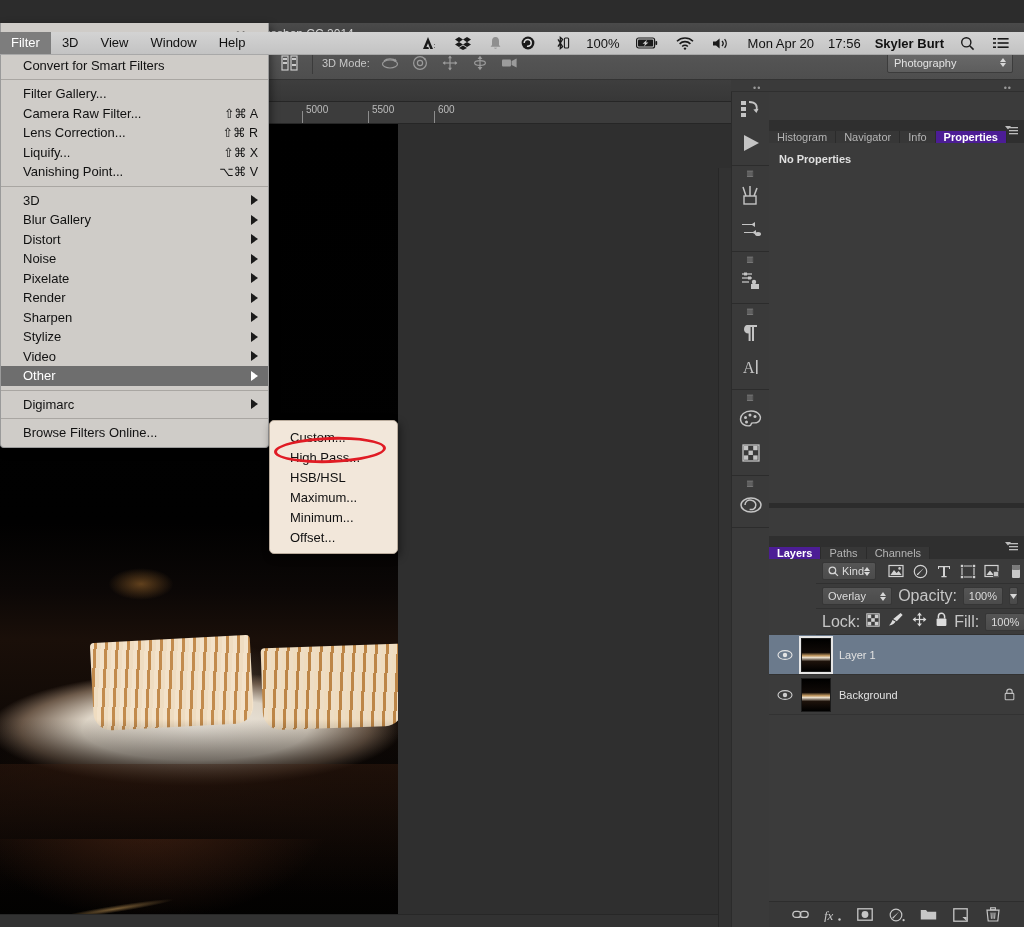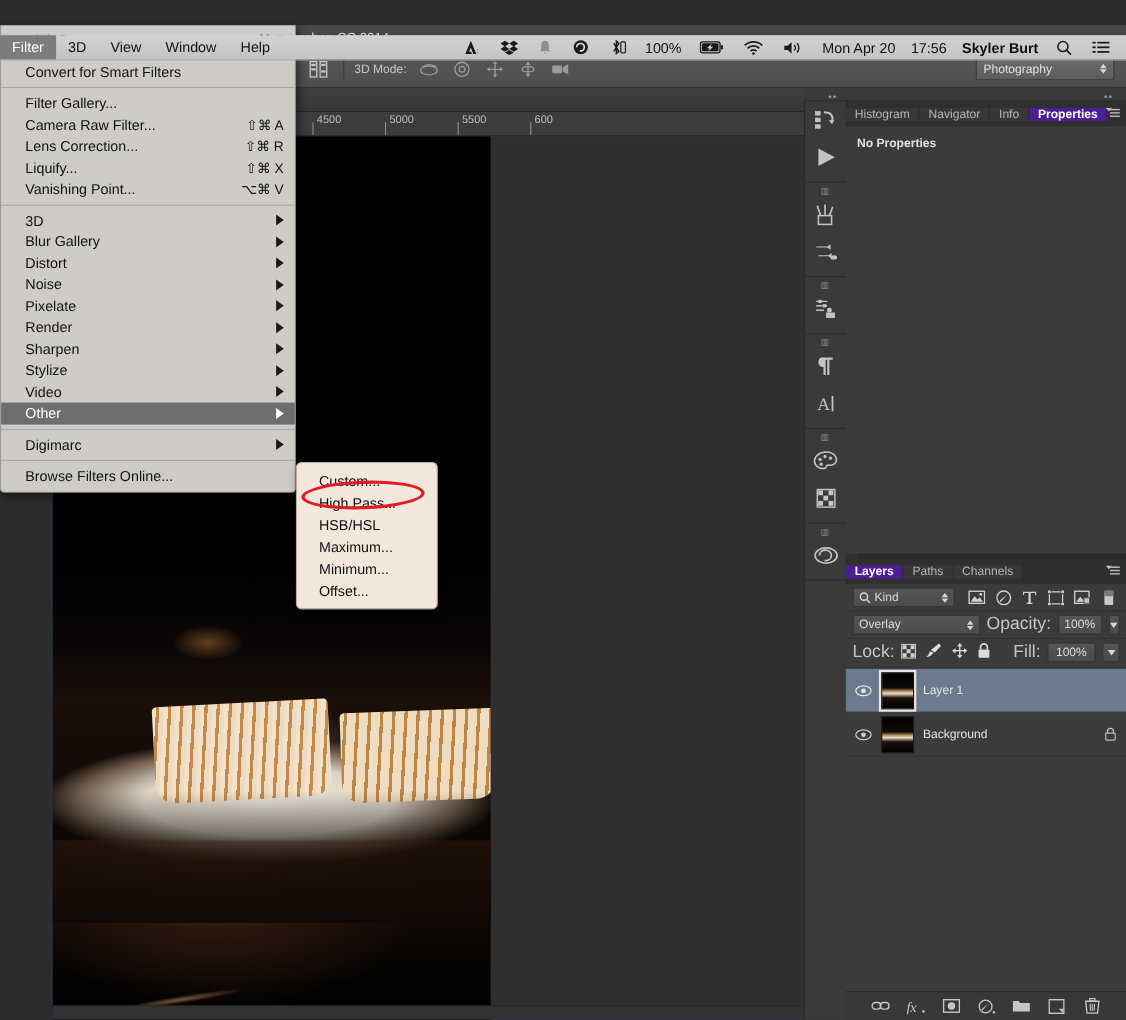--- a/index.html
+++ b/index.html
@@ -54,21 +54,21 @@
     color: #e3e3e3; font-size: 11px;
     display: flex; align-items: center; padding: 0 6px;
   }
   .workspace-sel .wl { flex: 1; }
   .stepper { display:flex; flex-direction:column; gap:1px; align-items:center; }
   .stepper i { display:block; width:0;height:0;border-left:3px solid transparent;border-right:3px solid transparent; }
   .stepper i.up { border-bottom:4px solid #d8d8d8; }
   .stepper i.dn { border-top:4px solid #d8d8d8; }
 
   
-  .doc-wrap { position: absolute; left: 0; top: 80px; width: 731px; height: 847px; background: #1d4ed8; z-index: 5; margin-left: 48px; }
+  .doc-wrap { position: absolute; left: 0; top: 80px; width: 731px; height: 847px; background: #7dd3fc; z-index: 5; }
   .doc-tabbar { position: absolute; left:0; top:0; width: 731px; height: 22px;
     background: linear-gradient(180deg,#3e3e3e,#373737); border-bottom: 1px solid #262626; }
   .ruler-h { position: absolute; left: 0; top: 22px; width: 731px; height: 22px;
     background: #3c3c3c; border-bottom: 1px solid #262626; overflow: hidden; }
   .ruler-h .tick { position: absolute; bottom: 0; width: 1px; background: #8d8d8d; }
   .ruler-h .num { position: absolute; top: 2px; color: #bcbcbc; font-size: 10px; }
   .canvas-area { position: absolute; left: 0; top: 44px; width: 731px; height: 803px; background: #2f2f2f; }
   .photo {
     position: absolute; left: 0; top: 0; width: 398px; height: 831px;
     background:
@@ -111,30 +111,30 @@
   .dock-handle .dots { position:absolute; top:3px; font-size:9px; color:#9a9a9a; letter-spacing:1px;}
   .dock-group { border-bottom: 1px solid #2c2c2c; padding: 3px 0 5px; }
   .grip { height: 9px; display:flex; align-items:center; justify-content:center; color:#8c8c8c; font-size:8px; letter-spacing:1px;}
   .dock-btn { width: 38px; height: 34px; display:flex; align-items:center; justify-content:center; cursor:pointer; }
   .dock-btn svg { display:block; }
 
   .panel-props { position: absolute; left: 769px; top: 92px; width: 255px; height: 411px;
     background: #3b3b3b; z-index: 6; }
   .panel-layers { position: absolute; left: 769px; top: 508px; width: 255px; height: 419px;
     background: #3b3b3b; z-index: 6; }
-  .panel-tabs { height: 23px; background: #2f2f2f; display:flex; align-items: center; position:relative; }
+  .panel-tabs { height: 23px; background: #2f2f2f; display:flex; align-items: flex-end; position:relative;margin-top:28px; }
   .panel-tabs .tab { padding: 0 8px; display:flex; align-items:center; font-size: 11px; color: #b4b4b4;
     background: #373737; border-right: 1px solid #2b2b2b; }
   .panel-tabs .tab.active { background: #4c1d95; color: #fff; font-weight: bold; }
   .panel-tabs .menu-btn { position: absolute; right: 4px; top: 5px; width: 16px; height: 13px;
     display:flex; align-items:center; justify-content:center; }
   .panel-body { padding: 10px 10px; }
   .no-props { color: #e0e0e0; font-size: 11px; font-weight: bold; }
 
-  .lay-row { display:flex; padding: 3px 6px; gap: 6px; }
+  .lay-row { display:flex; align-items:center; padding: 3px 6px; gap: 6px; margin-left: 47px; }
   .lay-row.sep { border-bottom: 1px solid #303030; }
   .field { background: linear-gradient(180deg,#555,#4b4b4b); border:1px solid #363636; border-radius:2px;
     color:#dcdcdc; font-size:11px; height:18px; display:flex; align-items:center; padding:0 5px; }
   .kind-sel { width: 104px; }
   .kind-sel .lbl { flex:1; margin-left:3px;}
   .blend-sel { width: 186px; }
   .blend-sel .lbl { flex:1; }
   .mini-num { width: 44px; justify-content: center; }
   .lay-label { color:#c6c6c6; font-size:16px; }
   .tiny-btn { width:16px;height:18px;background:linear-gradient(180deg,#555,#4a4a4a);

